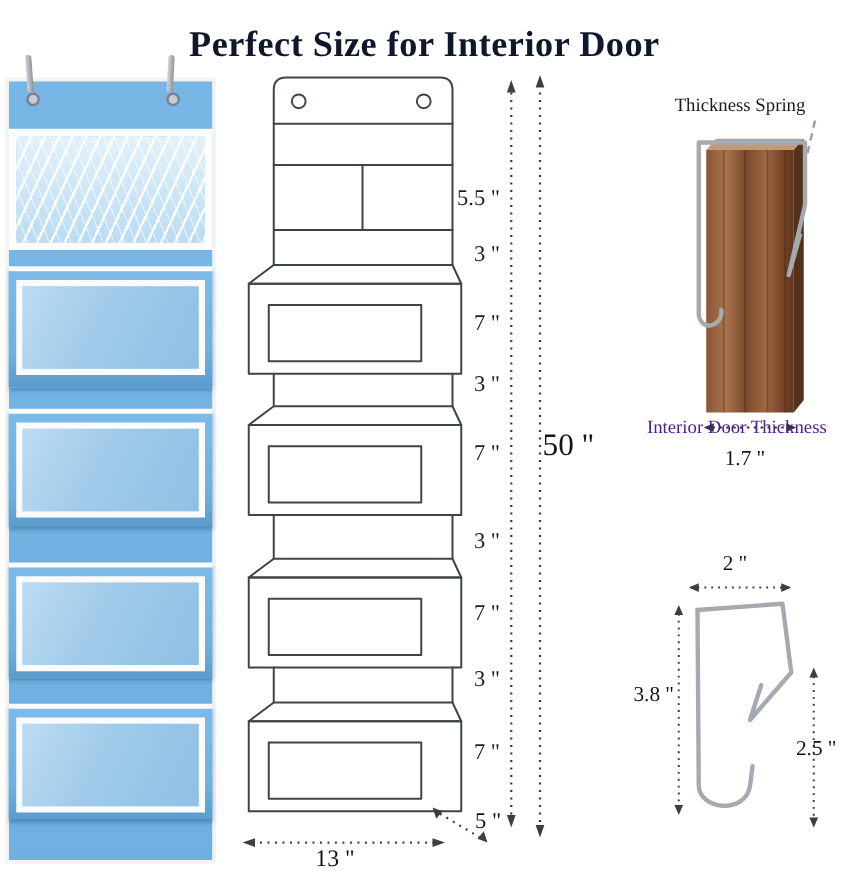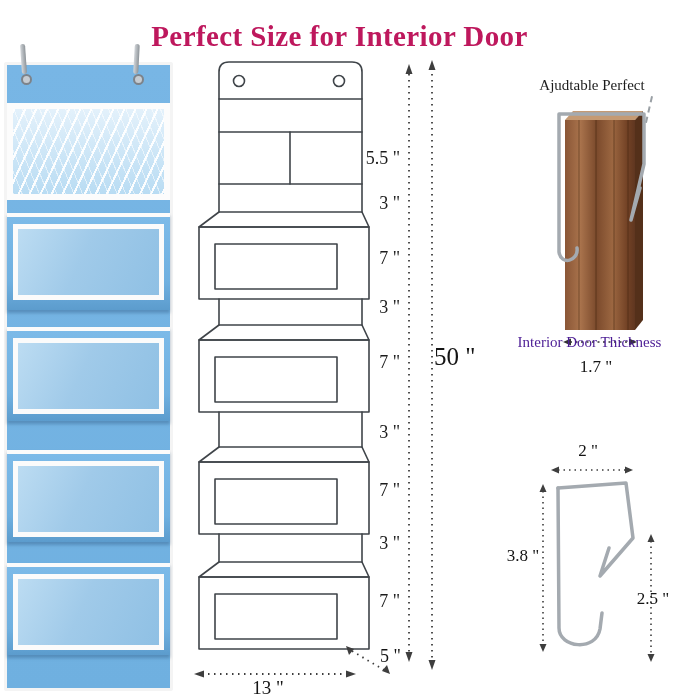--- a/index.html
+++ b/index.html
@@ -1,21 +1,21 @@
 <!DOCTYPE html>
 <html><head>
 <meta charset="utf-8">
 <style>
   html,body{margin:0;padding:0;background:#fff;}
   *{box-sizing:border-box;}
   body{font-family:"Liberation Serif","DejaVu Serif",serif;}
   .canvas{position:relative;width:679px;height:697px;background:#fff;overflow:hidden;}
 
   .title{position:absolute;top:1px;left:0;width:100%;text-align:center;
-         font-size:29px;font-weight:700;color:#be185d;letter-spacing:.4px;}
+         font-size:29px;font-weight:700;color:#0f172a;letter-spacing:.4px;}
 
   
   .org{position:absolute;left:4px;top:62px;width:169px;height:629px;
        background:linear-gradient(180deg,#78b6e5,#6fb0e0);
        border:3px solid #f4f4f4;border-radius:2px;}
   .hook-wire{position:absolute;width:5px;height:30px;top:-21px;
        background:linear-gradient(90deg,#d2d6da,#8e9499);border-radius:3px;}
   .hw-l{left:14px;transform:rotate(-4deg);}
   .hw-r{left:127px;transform:rotate(3deg);}
   .grommet{position:absolute;top:9px;width:11px;height:11px;border-radius:50%;
@@ -159,21 +159,21 @@
     <g fill="#3e3e3e">
       <polygon points="4,34 14,30.5 14,37.5"></polygon>
       <polygon points="166,34 156,30.5 156,37.5"></polygon>
       <polygon points="156,6 164,9 159,15"></polygon>
       <polygon points="200,34 192,31 197,25"></polygon>
     </g>
   </svg>
   <div class="wlab">13 "</div>
   <div class="dlab">5 "</div>
 
-  <div class="springlab">Ajudtable Perfect</div>
+  <div class="springlab">Thickness Spring</div>
   <div class="connector"></div>
 
   <svg class="doorx" width="139" height="252" viewBox="0 0 139 252">
     <defs>
       <linearGradient id="wood" x1="0" y1="0" x2="1" y2="0">
         <stop offset="0" stop-color="#8a5636"></stop>
         <stop offset="0.22" stop-color="#a9734c"></stop>
         <stop offset="0.45" stop-color="#7b4a2c"></stop>
         <stop offset="0.68" stop-color="#9c6741"></stop>
         <stop offset="0.88" stop-color="#744326"></stop>

